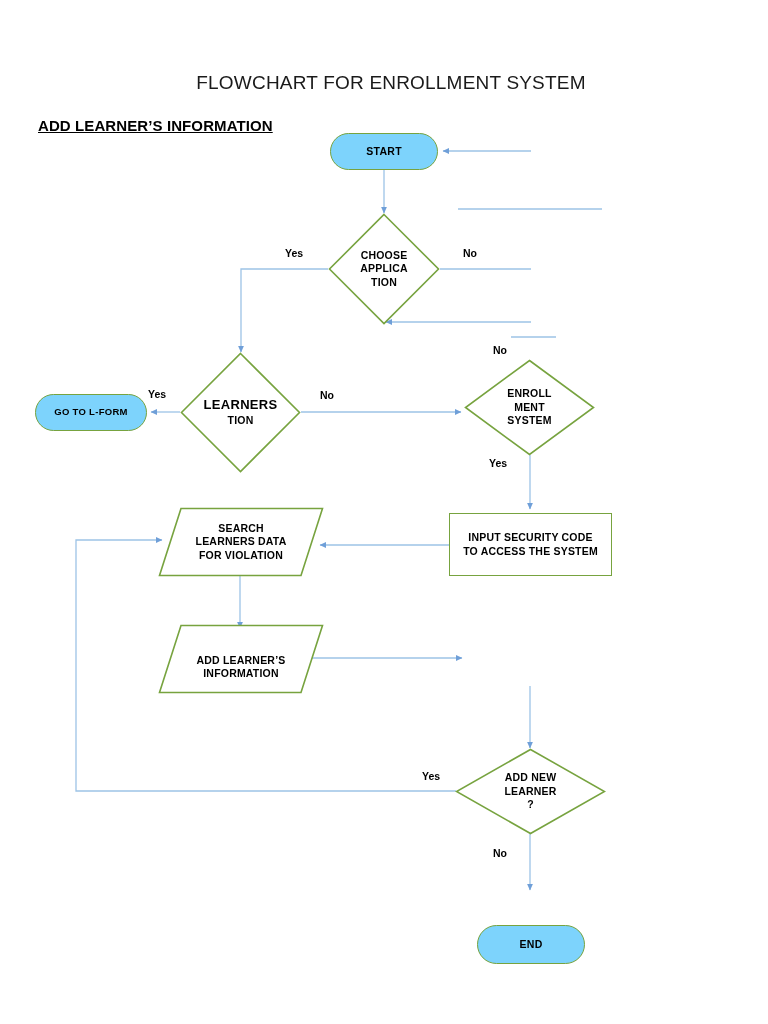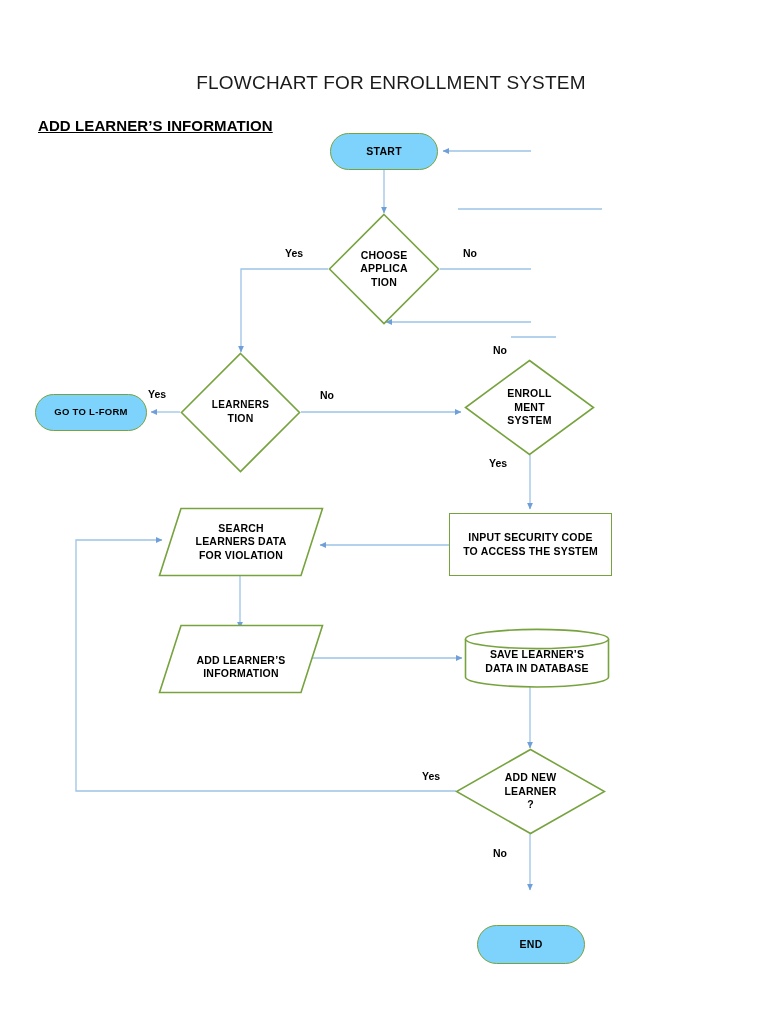--- a/index.html
+++ b/index.html
@@ -73,21 +73,21 @@
   }
   
   .diamond { background: transparent; }
   .diamond svg { position: absolute; left: 0; top: 0; }
   .diamond .lbl {
     position: relative;
     z-index: 2;
     font-size: 10.5px;
     letter-spacing: 0.2px;
   }
-  .diamond .lbl .small { font-size: 10px; letter-spacing: 0.3px; }
+  .diamond .lbl .small { font-size: 13px; letter-spacing: 0.3px; }
 
   
   .para { background: transparent; }
   .para svg { position: absolute; left: 0; top: 0; }
   .para .lbl {
     position: relative;
     z-index: 2;
     font-size: 10.5px;
     letter-spacing: 0.2px;
   }
@@ -231,30 +231,20 @@
   <div class="node para" style="left:158px; top:624px; width:166px; height:86px;">
     <svg width="166" height="70" viewBox="0 0 166 70">
       <polygon points="23,1.5 164.5,1.5 143,68.5 1.5,68.5" fill="#ffffff" stroke="#77a33f" stroke-width="1.6"></polygon>
     </svg>
     <span class="lbl">
       <span class="l">ADD LEARNER’S</span>
       <span class="l">INFORMATION</span>
     </span>
   </div>
 
-  <div class="node cyl" style="left:464px; top:628px; width:146px; height:60px;">
-    <svg width="146" height="60" viewBox="0 0 146 60">
-      <path d="M1.5,11 L1.5,49 A71.5,10 0 0 0 144.5,49 L144.5,11" fill="#ffffff" stroke="#77a33f" stroke-width="1.6"></path>
-      <ellipse cx="73" cy="11" rx="71.5" ry="9.6" fill="#ffffff" stroke="#77a33f" stroke-width="1.6"></ellipse>
-    </svg>
-    <span class="lbl">
-      <span class="l">SAVE LEARNER’S</span>
-      <span class="l">DATA IN DATABASE</span>
-    </span>
-  </div>
 
   <div class="node diamond" style="left:455px; top:748px; width:151px; height:87px;">
     <svg width="151" height="87" viewBox="0 0 151 87">
       <polygon points="75.5,1.5 149.5,43.5 75.5,85.5 1.5,43.5" fill="#ffffff" stroke="#77a33f" stroke-width="1.6"></polygon>
     </svg>
     <span class="lbl">
       <span class="l">ADD NEW</span>
       <span class="l">LEARNER</span>
       <span class="l">?</span>
     </span>

